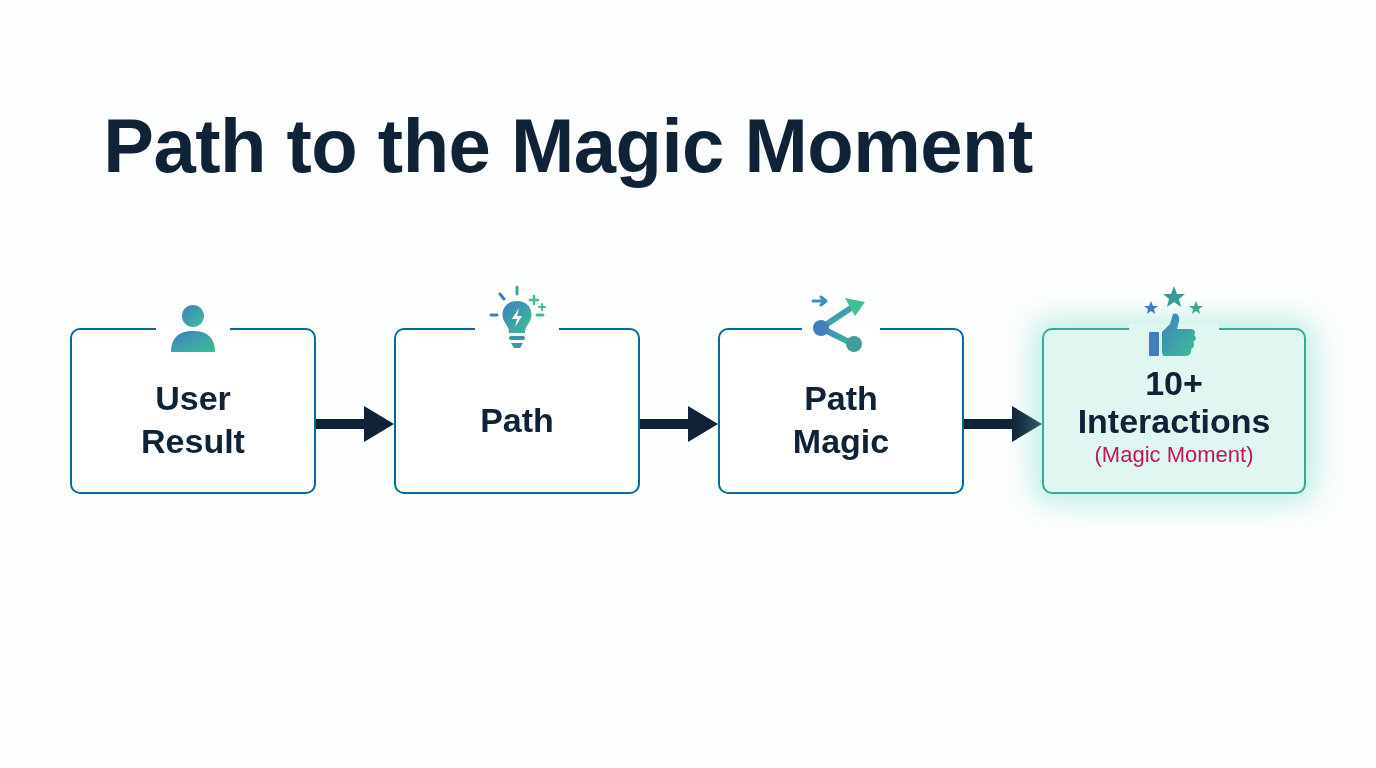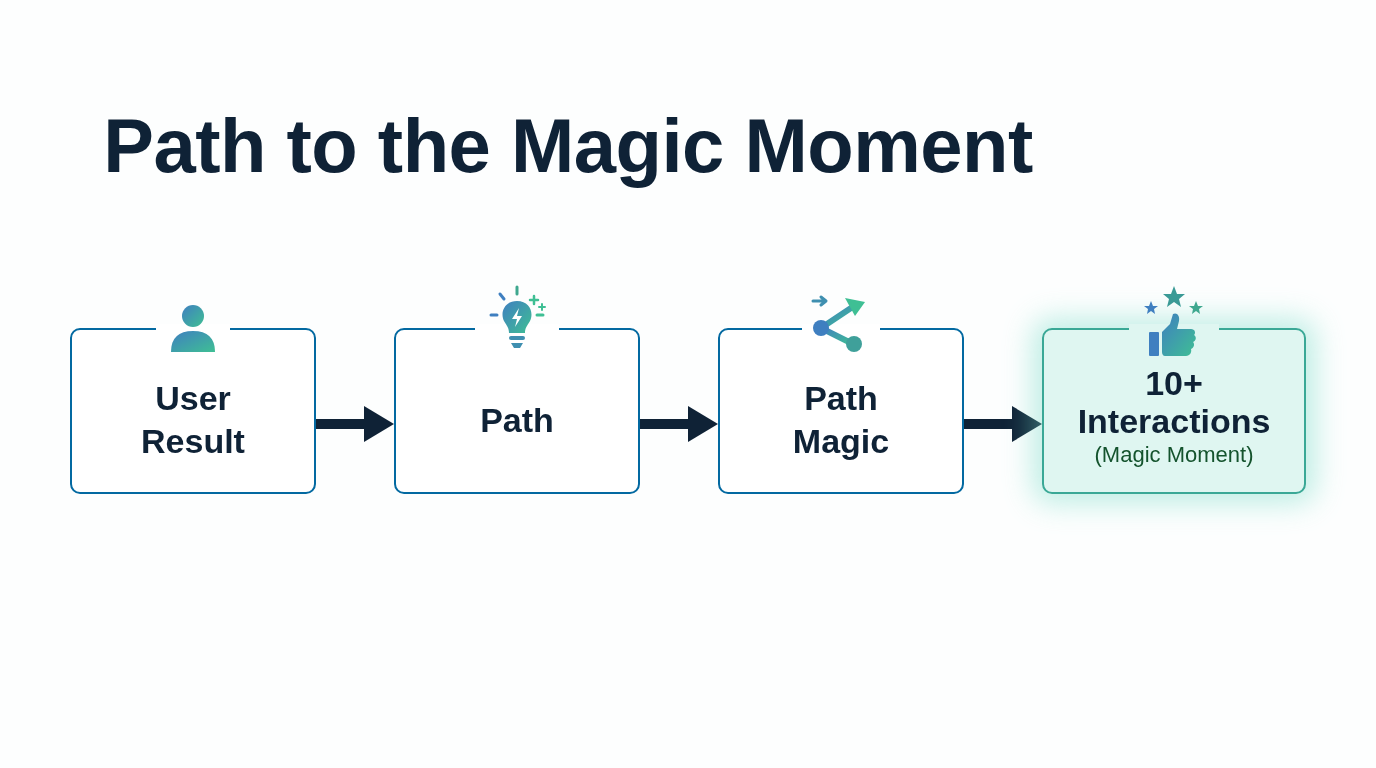--- a/index.html
+++ b/index.html
@@ -30,21 +30,21 @@
     }
     .box .icon {
       position: absolute; left: 50%; transform: translateX(-50%);
     }
     .box.magic {
       border-color: #3aa896; background: #dff6f1;
       box-shadow: 0 0 28px 10px rgba(120, 220, 200, 0.45);
     }
     .box.magic .gap { background: #dff6f1; width: 90px; }
     .box.magic .label { font-size: 34px; line-height: 38px; margin-top: 12px; }
-    .box.magic .sublabel { font-weight: 400; font-size: 22px; line-height: 30px; color: #14532d; }
+    .box.magic .sublabel { font-weight: 400; font-size: 22px; line-height: 30px; color: #be185d; }
     .arrow { position: absolute; top: 406px; height: 36px; }
   </style>
 </head>
 <body>
 
 <svg width="0" height="0" style="position:absolute">
   <defs>
     <linearGradient id="g1" x1="0" y1="0" x2="1" y2="1">
       <stop offset="0" stop-color="#3f7fc0"></stop>
       <stop offset="1" stop-color="#3fbf94"></stop>

